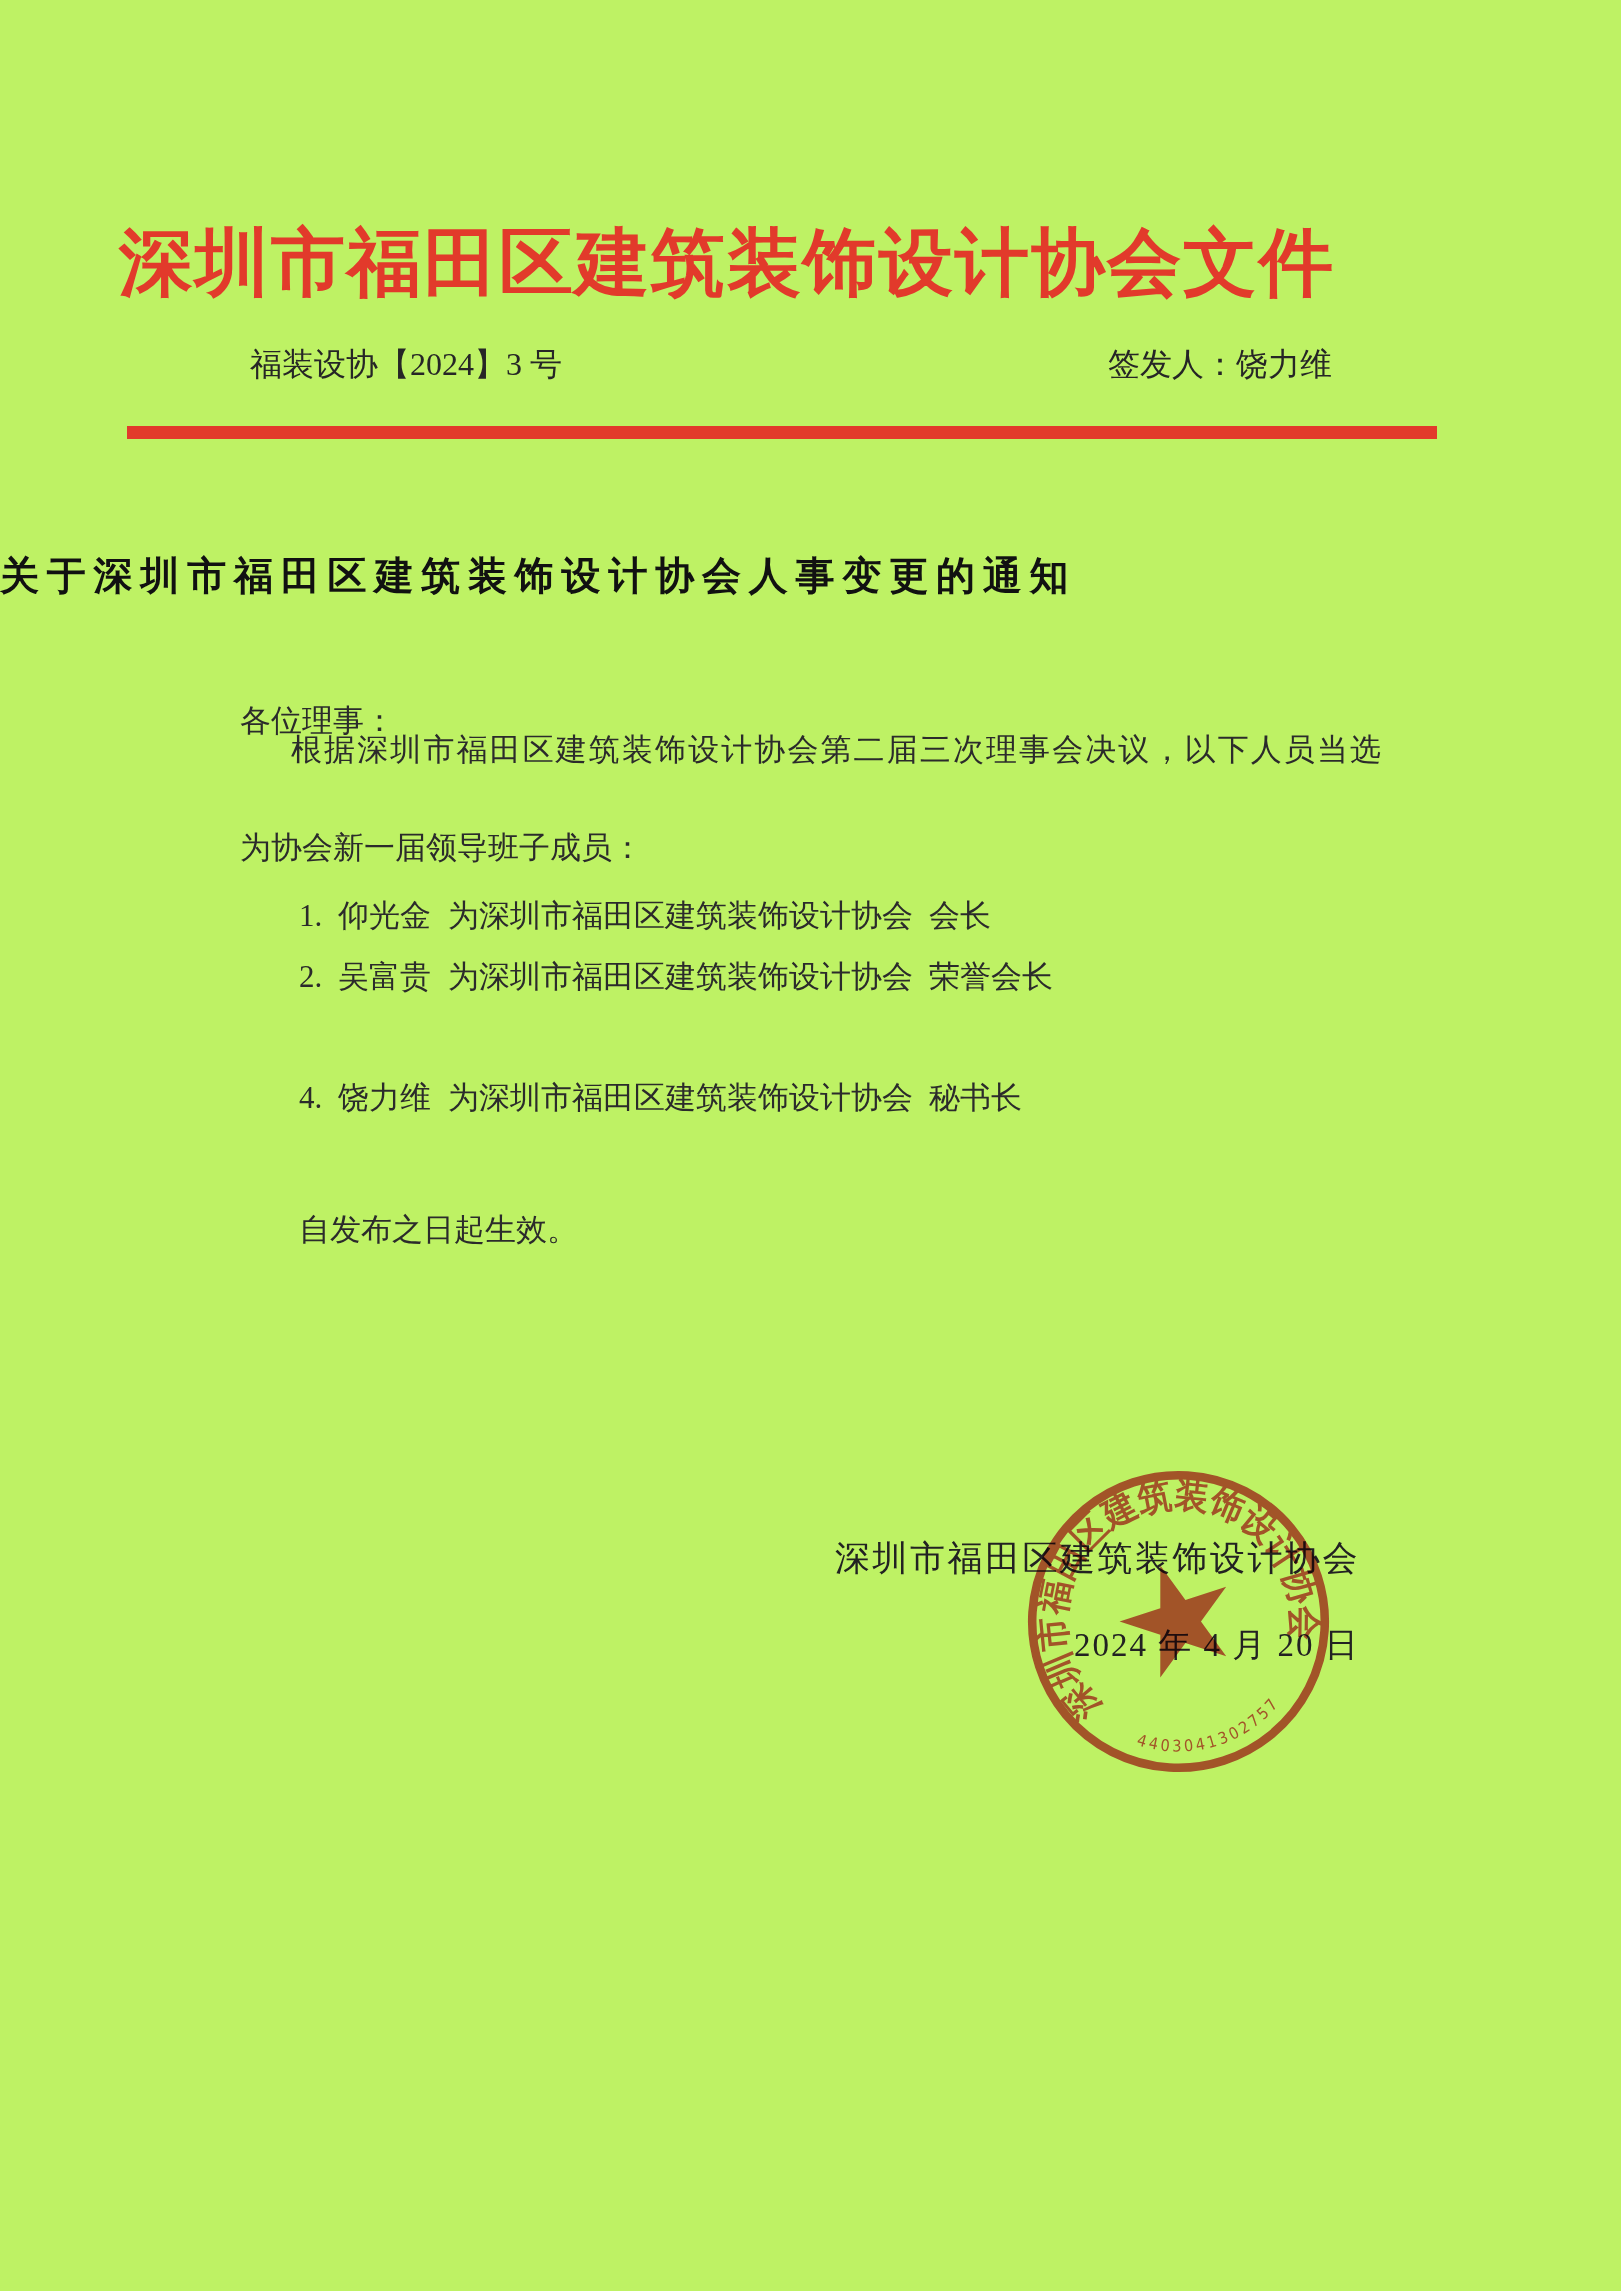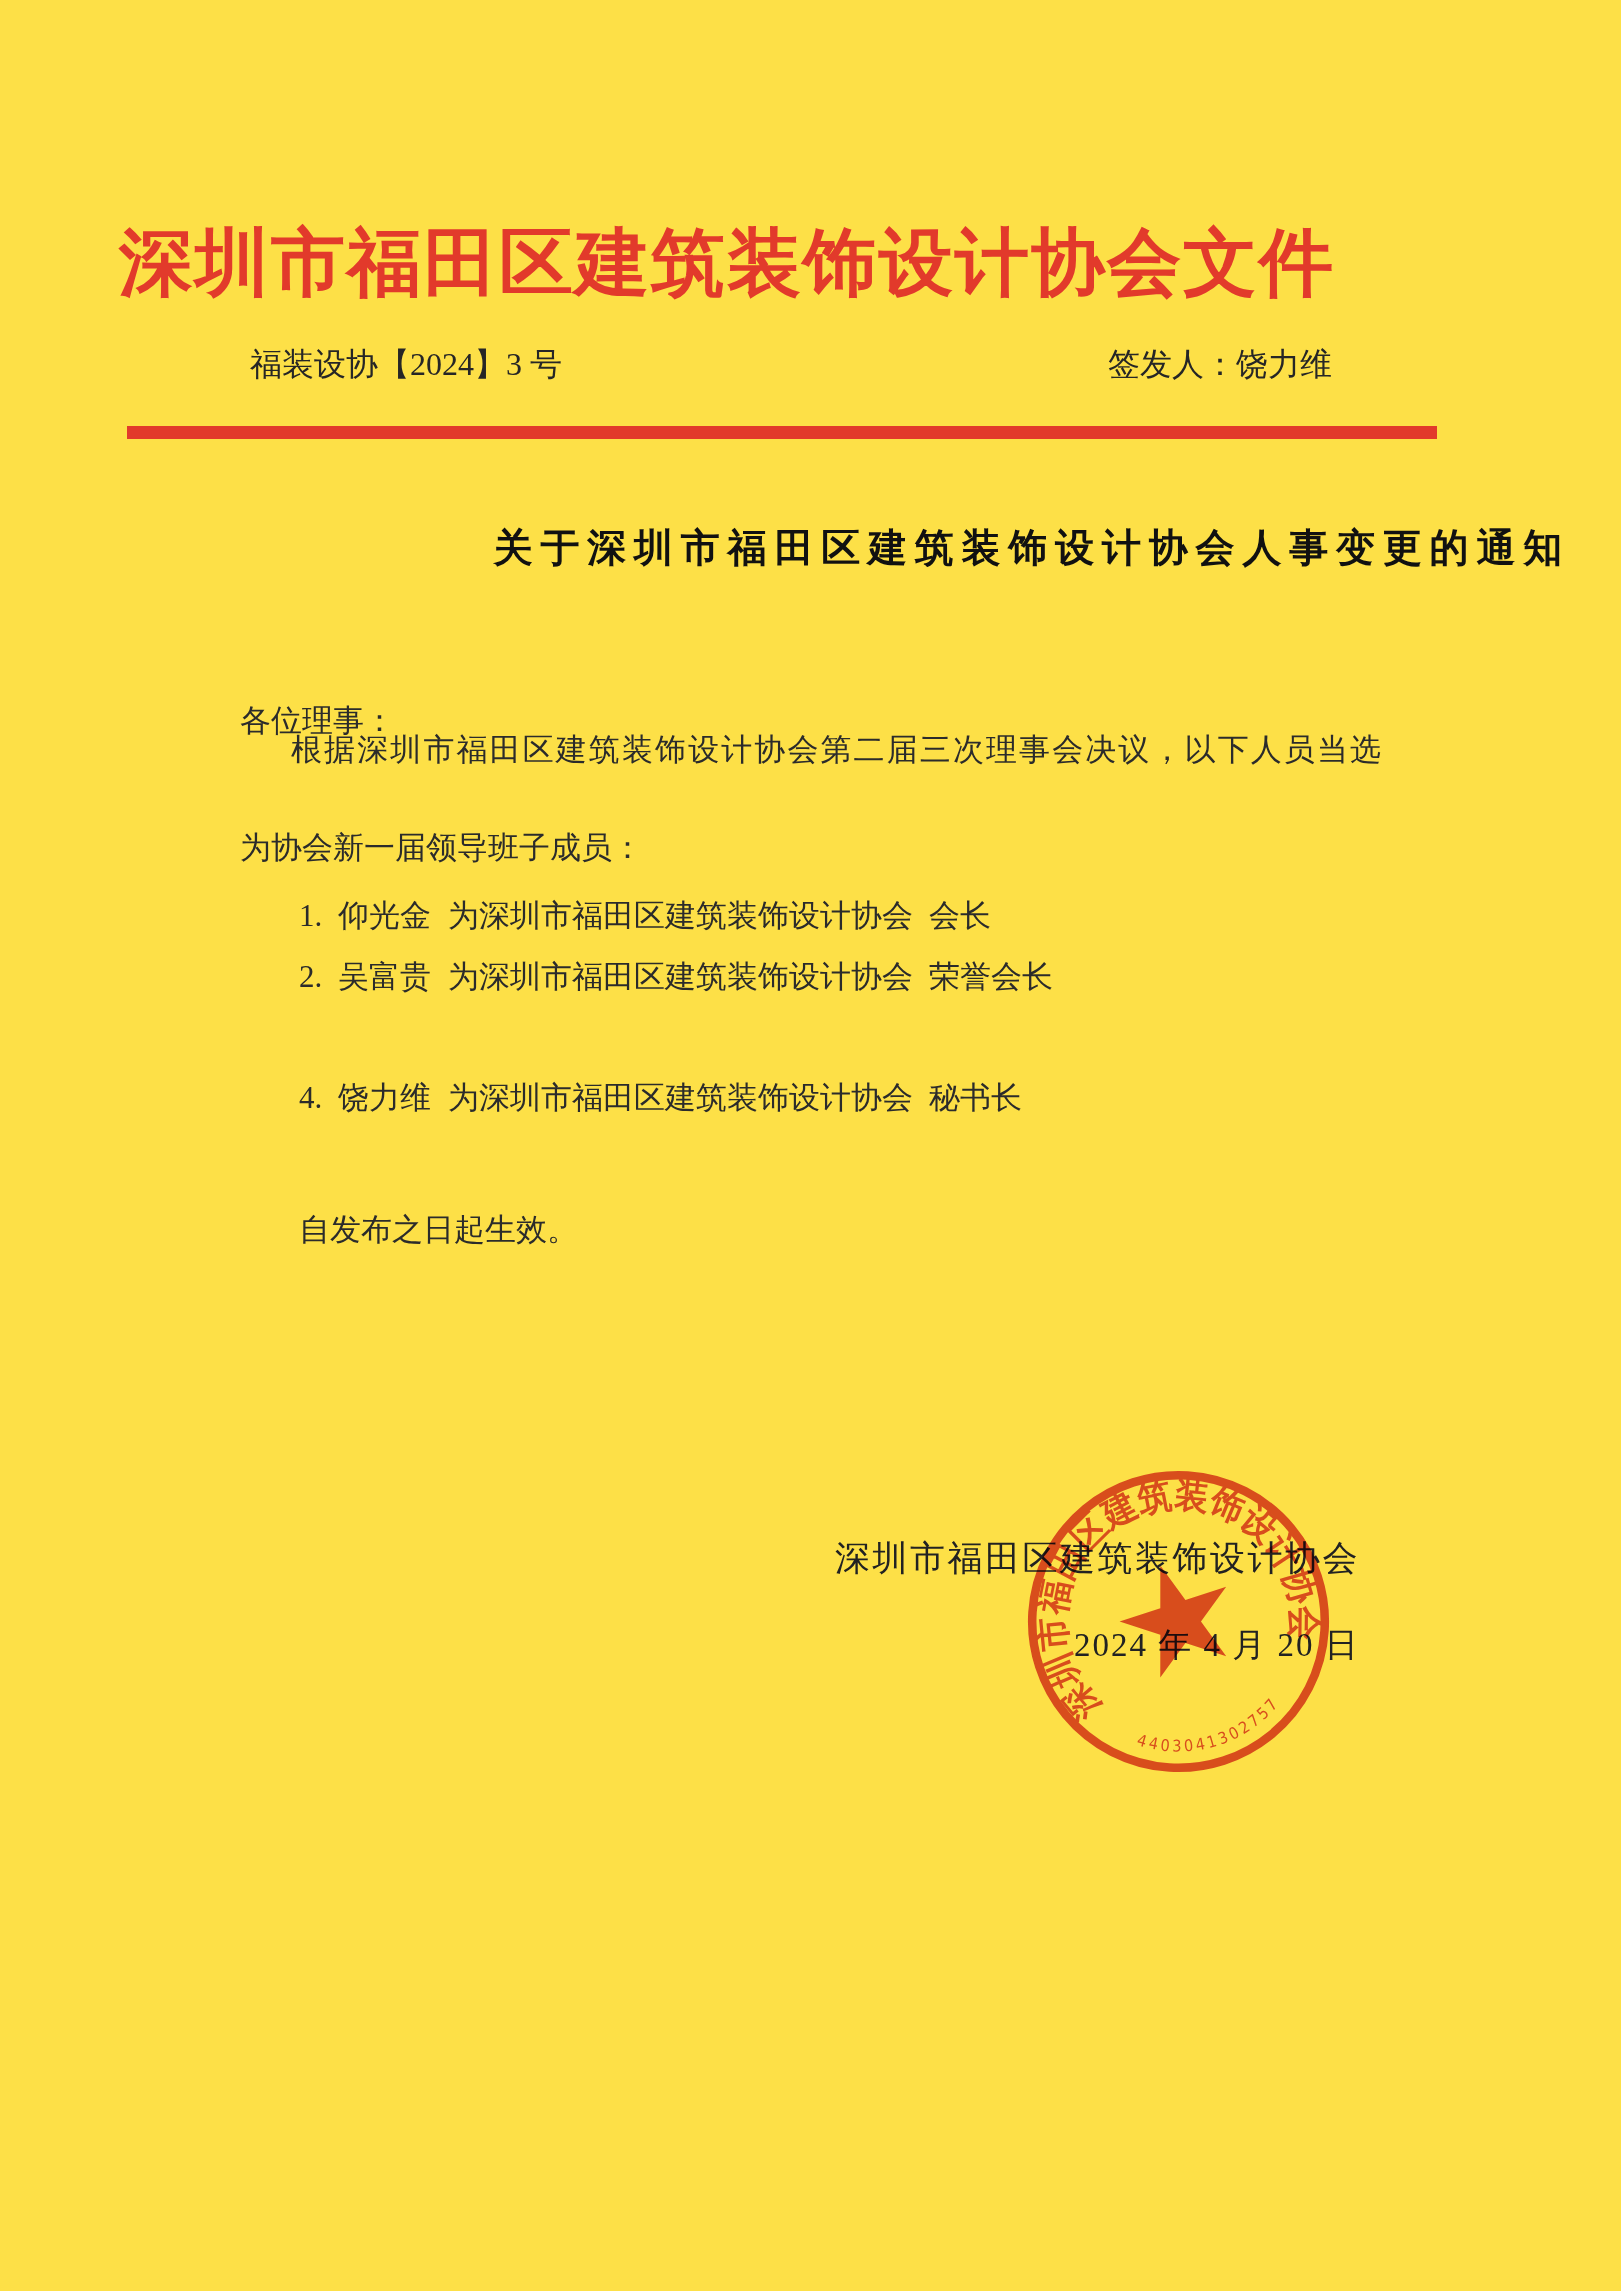--- a/index.html
+++ b/index.html
@@ -1,42 +1,42 @@
 <!DOCTYPE html>
 <html><head>
 <meta charset="utf-8">
 <style>
   html,body{margin:0;padding:0;background:#e8e8e8;}
   .page{
     position:relative;
     width:1621px;height:2292px;
     margin:0 auto;
-    background:#fde047;
+    background:#bef264;
     overflow:hidden;
     font-family:"Liberation Serif","DejaVu Serif",serif;
     color:#2f2f2f;
   }
   .org-title{
     position:absolute;top:214px;left:0;right:167px;
     text-align:center;
     font-size:74px;font-weight:bold;letter-spacing:2px;
     white-space:nowrap;
   }
   .number-row{
     position:absolute;top:343px;left:250px;right:289px;
     display:flex;justify-content:space-between;align-items:baseline;
     font-size:32px;color:#262626;
   }
   .red-line{
     position:absolute;top:426px;left:127px;
     width:1310px;height:12.7px;
   }
   .notice-title{
-    position:absolute;top:521px;left:0;right:51px;
-    text-align:right;
+    position:absolute;top:549px;left:0;right:51px;
+    text-align:left;
     font-size:39px;font-weight:bold;letter-spacing:7.8px;color:#111;
     white-space:nowrap;
   }
   .bodyline{
     position:absolute;left:240px;
     font-size:31px;line-height:43px;white-space:nowrap;color:#2b2b2b;
   }
   .para-just{
     width:1141px;
     white-space:normal;

